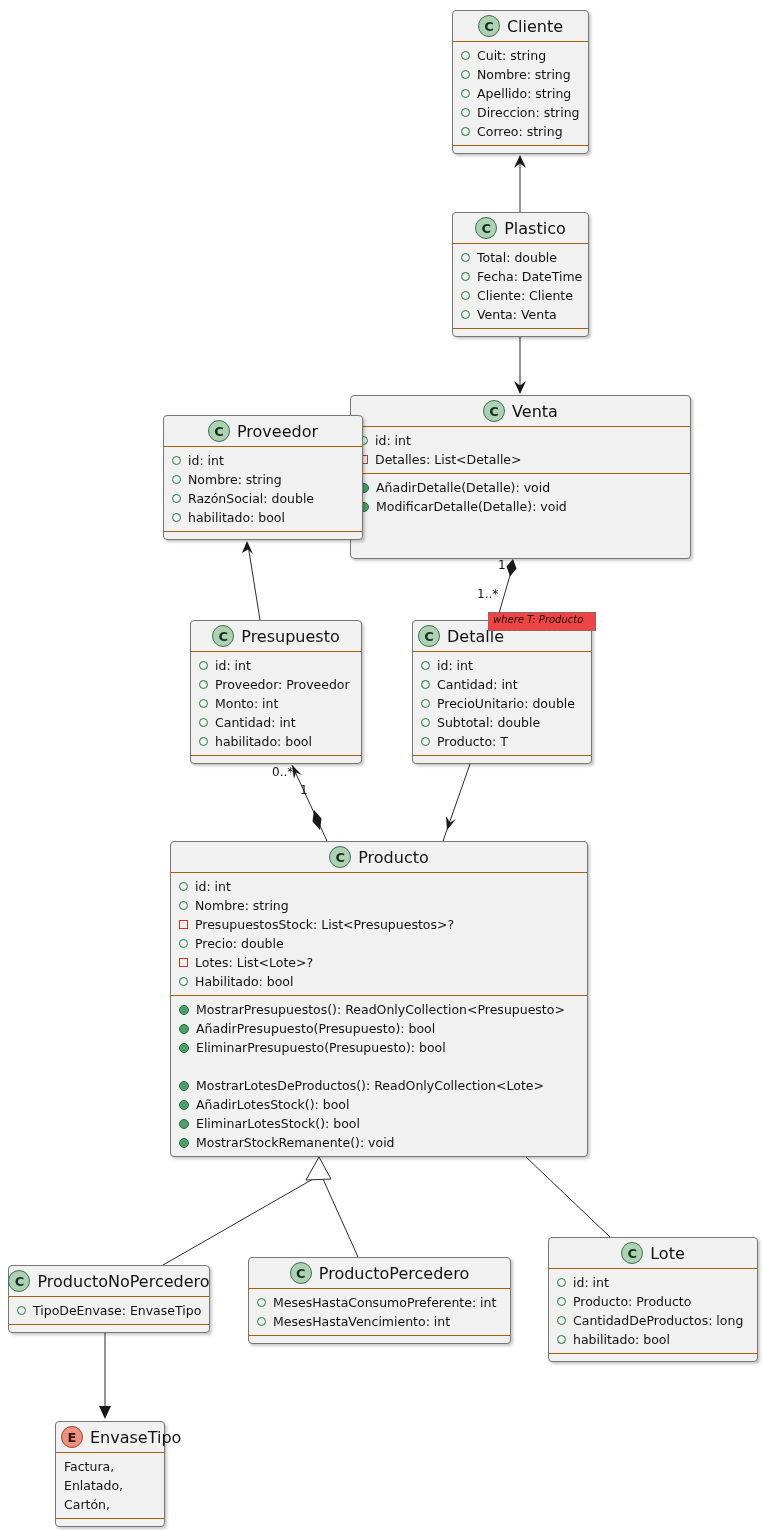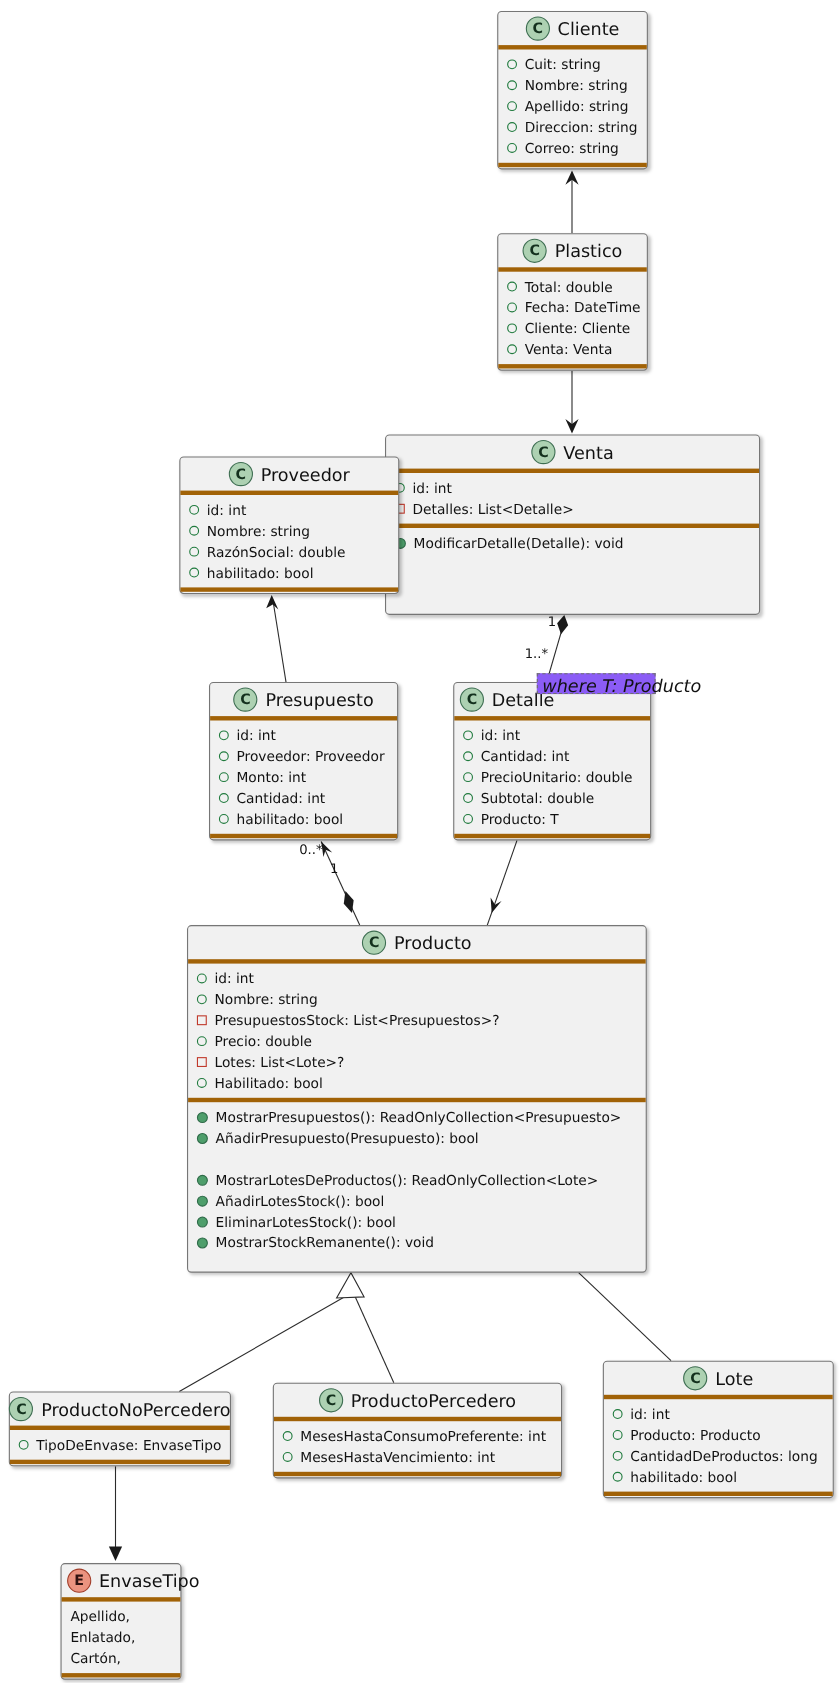--- a/index.html
+++ b/index.html
@@ -18,33 +18,33 @@
   }
   .hdr.left{justify-content:flex-start;padding-left:5px;}
   .spot{
     width:20px;height:20px;border-radius:50%;flex:0 0 auto;
     background:#ADD1B2;border:1px solid #3E6E52;
     display:flex;align-items:center;justify-content:center;
     font-weight:bold;font-size:13px;color:#13301d;
   }
   .spot.enum{background:#EB937F;border-color:#A03C28;color:#301210;}
   .cname{font-size:16px;white-space:nowrap;}
-  .comp{border-top:4px solid #a16207;padding:4px 8px;}
+  .comp{border-top:1px solid #a16207;padding:4px 8px;}
   .comp.empty{padding:0;height:7px;}
   .member{height:19px;display:flex;align-items:center;gap:7px;
     font-size:12.5px;white-space:nowrap;}
   .member.plain{gap:0;}
   .vis{flex:0 0 auto;box-sizing:border-box;}
   .vis.field{width:9px;height:9px;border:1.6px solid #1F7A3D;border-radius:50%;background:transparent;}
   .vis.priv{width:9px;height:9px;border:1.6px solid #C0392B;background:transparent;}
   .vis.method{width:10px;height:10px;border:1px solid #2F6B49;border-radius:50%;background:#4E9E6B;}
   .note{
     position:absolute;z-index:5;box-sizing:border-box;
-    background:#8b5cf6;border:1px dashed #6f6f6f;
-    font-size:16px;font-style:italic;padding:1px 4px;white-space:nowrap;
+    background:#ef4444;border:1px dashed #6f6f6f;
+    font-size:10px;font-style:italic;padding:1px 4px;white-space:nowrap;
   }
   .edge-label{
     position:absolute;z-index:4;font-size:12px;color:#111;white-space:nowrap;
   }
 </style>
 </head>
 <body>
 
 <svg class="edges" width="764" height="1530">
 
@@ -162,20 +162,24 @@
         <span>id: int</span>
       </div>
     <div class="member">
         <span class="vis priv"></span>
         <span>Detalles: List&lt;Detalle&gt;</span>
       </div>
   </div>
   <div class="comp">
     <div class="member">
         <span class="vis method"></span>
+        <span>AñadirDetalle(Detalle): void</span>
+      </div>
+    <div class="member">
+        <span class="vis method"></span>
         <span>ModificarDetalle(Detalle): void</span>
       </div>
   </div>
 </div>
 
 <div class="uml" style="left:163px;top:415px;width:200px;height:125px;">
   <div class="hdr">
     <span class="spot">C</span>
     <span class="cname">Proveedor</span>
   </div>
@@ -296,20 +300,24 @@
       </div>
   </div>
   <div class="comp">
     <div class="member">
         <span class="vis method"></span>
         <span>MostrarPresupuestos(): ReadOnlyCollection&lt;Presupuesto&gt;</span>
       </div>
     <div class="member">
         <span class="vis method"></span>
         <span>AñadirPresupuesto(Presupuesto): bool</span>
+      </div>
+    <div class="member">
+        <span class="vis method"></span>
+        <span>EliminarPresupuesto(Presupuesto): bool</span>
       </div>
     <div class="member blank"></div>
     <div class="member">
         <span class="vis method"></span>
         <span>MostrarLotesDeProductos(): ReadOnlyCollection&lt;Lote&gt;</span>
       </div>
     <div class="member">
         <span class="vis method"></span>
         <span>AñadirLotesStock(): bool</span>
       </div>
@@ -382,21 +390,21 @@
   <div class="comp empty"></div>
 </div>
 
 <div class="uml" style="left:55px;top:1421px;width:110px;height:106px;">
   <div class="hdr left">
     <span class="spot enum">E</span>
     <span class="cname">EnvaseTipo</span>
   </div>
   <div class="comp">
     <div class="member plain">
-        <span>Apellido,</span>
+        <span>Factura,</span>
       </div>
     <div class="member plain">
         <span>Enlatado,</span>
       </div>
     <div class="member plain">
         <span>Cartón,</span>
       </div>
   </div>
   <div class="comp empty"></div>
 </div>

